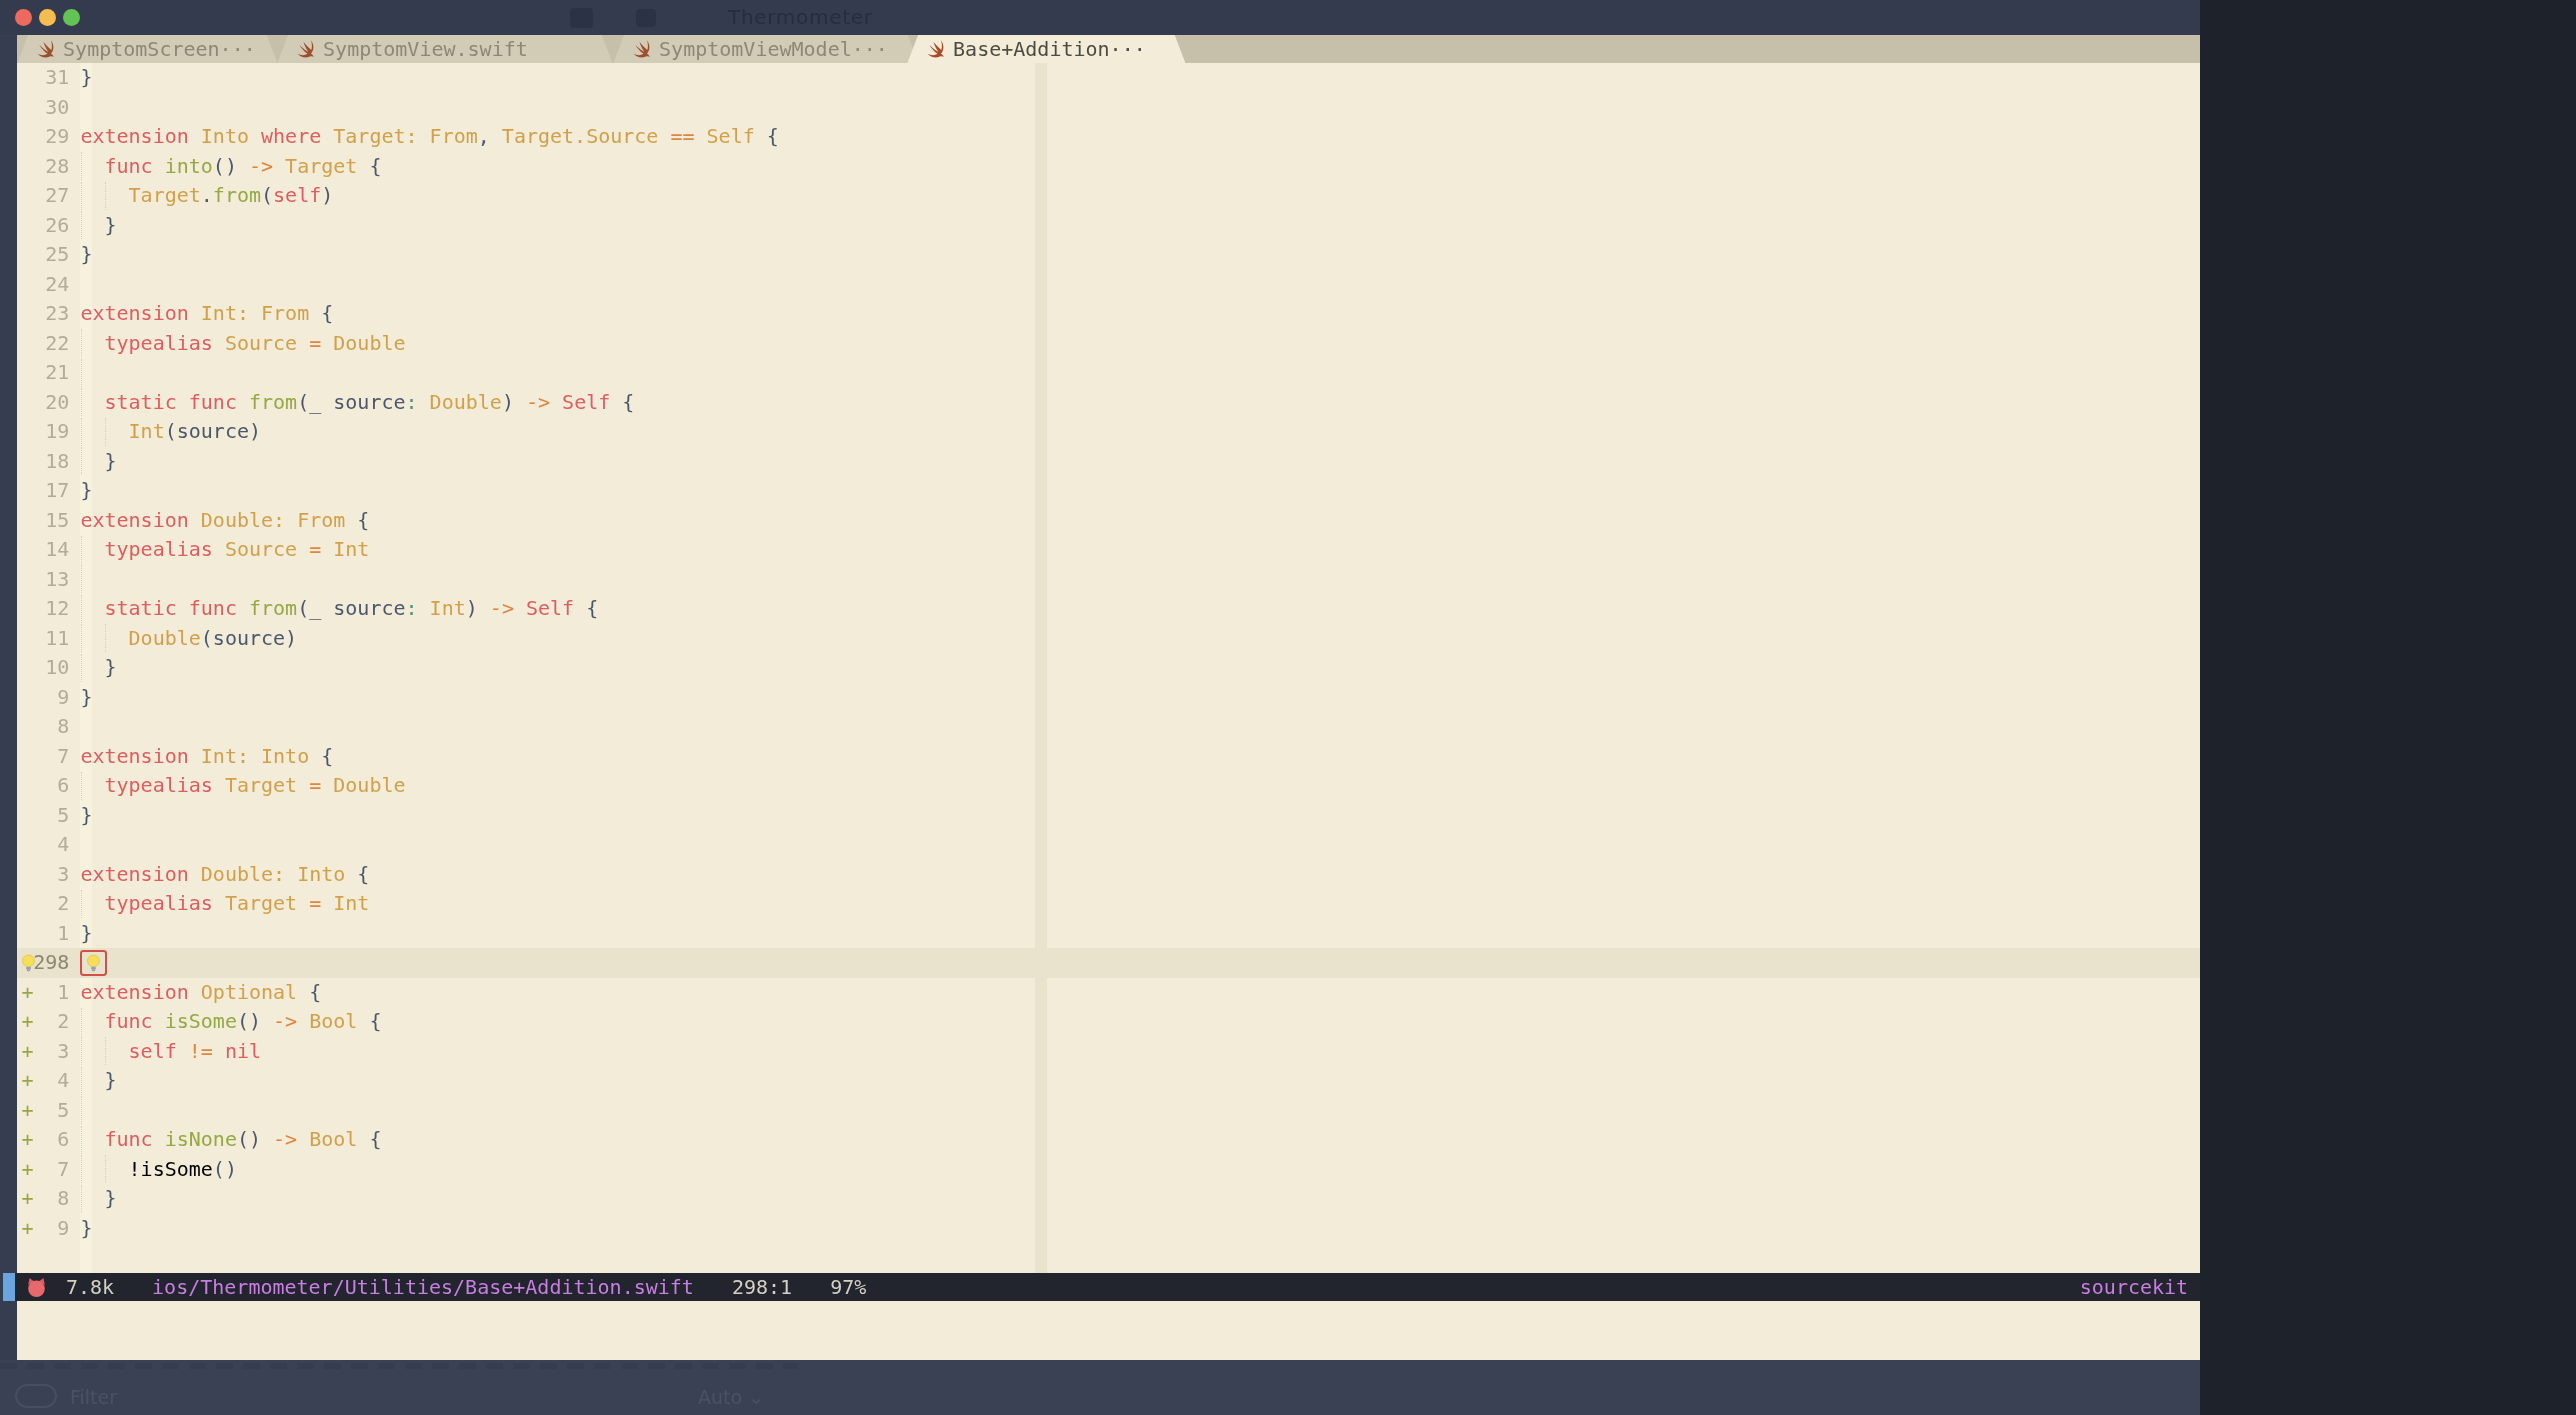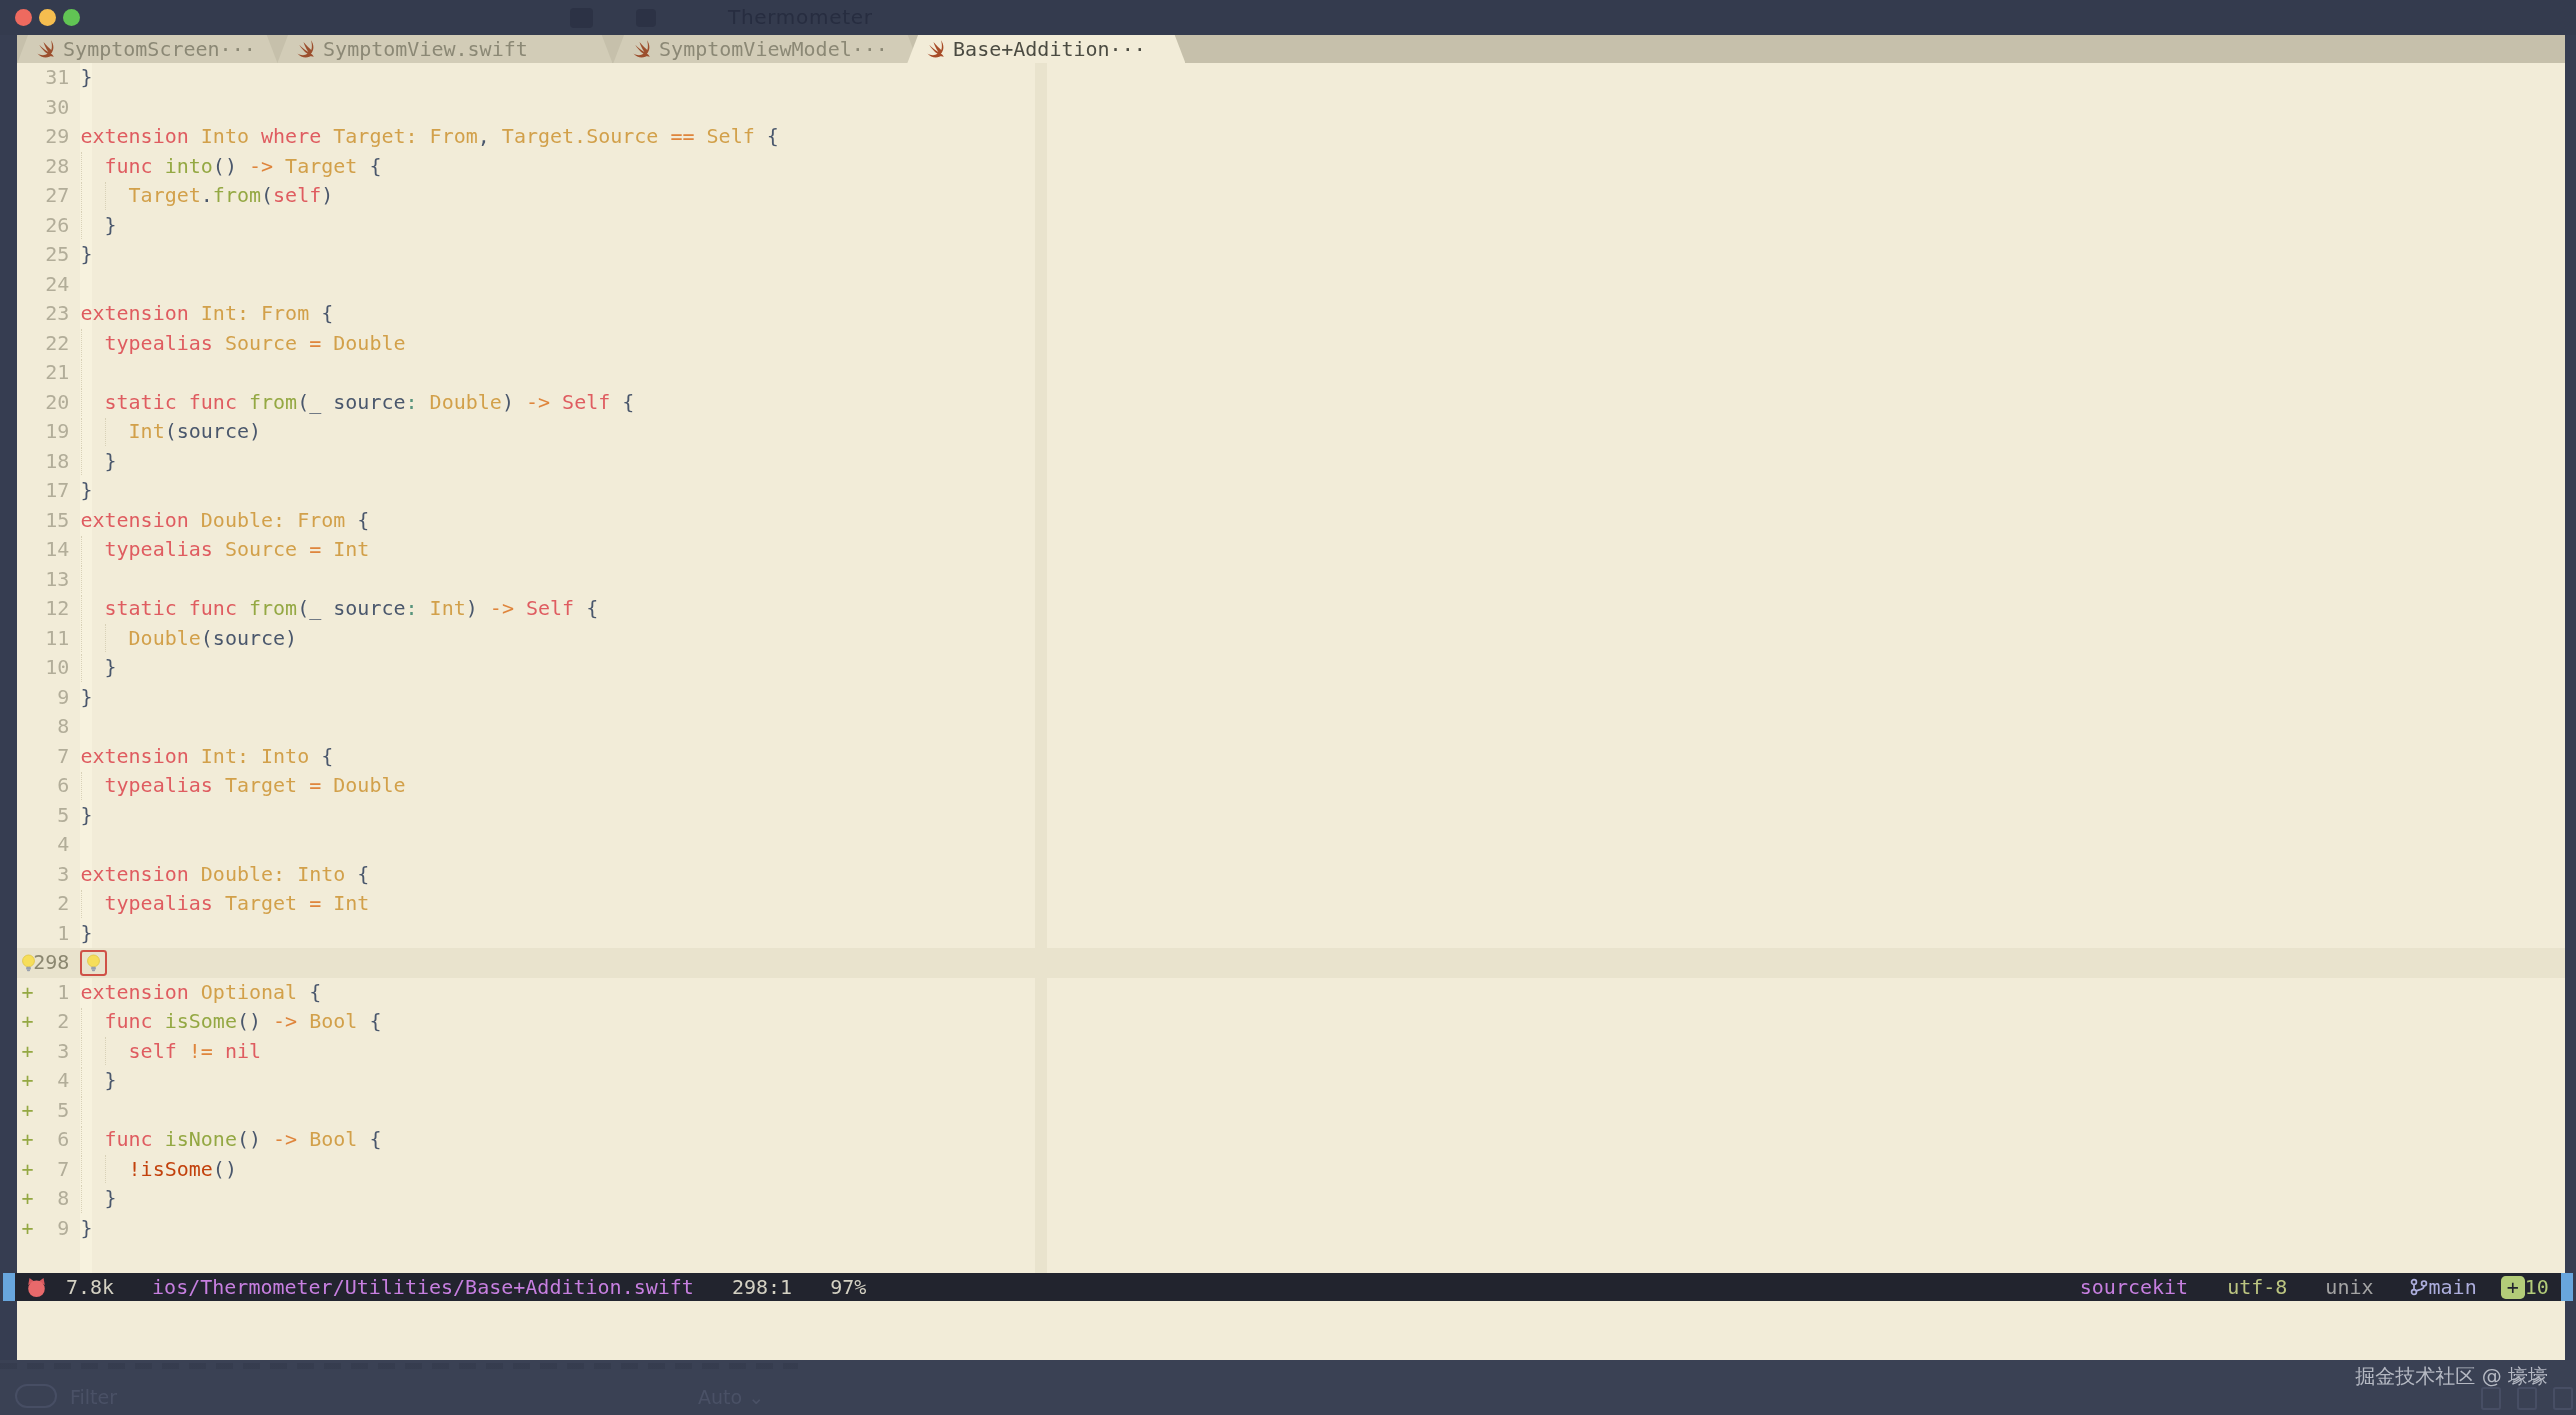--- a/index.html
+++ b/index.html
@@ -1,18 +1,18 @@
 <!DOCTYPE html>
 <html style="font-size:10.7px"><head>
 <meta charset="utf-8">
 <style>
   * { margin:0; padding:0; box-sizing:border-box; }
   html,body { background:#1e222b; }
   .stage {
-    position:relative; width:2576px; height:1415px; overflow:hidden;
+    position:relative; width:2200px; height:1415px; overflow:hidden;
     background:#363d51;
     font-family:"DejaVu Sans Mono", monospace;
   }
   
   .titlebar { position:absolute; left:0; top:0; width:2576px; height:35px; background:#343b4e; }
   .tl { position:absolute; top:8.7px; width:17.4px; height:17.4px; border-radius:50%; }
   .tl.r { left:14.8px;  background:#ee6a5f; }
   .tl.y { left:39px;  background:#f5bd4f; }
   .tl.g { left:63px;  background:#61c454; }
   .ghost-title { position:absolute; left:728px; top:5.4px; font-size:20px; color:#272d40; letter-spacing:0.7px; font-family:"DejaVu Sans", sans-serif; }
@@ -147,21 +147,21 @@
               <circle cx="12" cy="10" r="7.5" fill="#f6de5a" stroke="#e0c53e" stroke-width="1"></circle>
               <rect x="9" y="17.5" width="6" height="3.5" rx="1.5" fill="#98a0ae"></rect>
               <rect x="10" y="21.2" width="4" height="2" rx="1" fill="#98a0ae"></rect>
             </svg></span></div>
         <div class="row"><span class="sign">+</span><span class="num">1</span><span class="code"><span style="color: rgb(223, 92, 96);">extension</span><span style="color: rgb(210, 160, 74);"> Optional</span><span style="color: rgb(74, 87, 108);"> {</span></span></div>
         <div class="row"><span class="sign">+</span><span class="num">2</span><span class="guide" style="left: 64px;"></span><span class="code"><span style="color: rgb(223, 92, 96);">  func</span><span style="color: rgb(148, 168, 67);"> isSome</span><span style="color: rgb(74, 87, 108);">()</span><span style="color: rgb(223, 133, 60);"> -&gt;</span><span style="color: rgb(210, 160, 74);"> Bool</span><span style="color: rgb(74, 87, 108);"> {</span></span></div>
         <div class="row"><span class="sign">+</span><span class="num">3</span><span class="guide" style="left: 64px;"></span><span class="guide" style="left: 88px;"></span><span class="code"><span style="color: rgb(223, 92, 96);">    self</span><span style="color: rgb(223, 133, 60);"> !=</span><span style="color: rgb(223, 92, 96);"> nil</span></span></div>
         <div class="row"><span class="sign">+</span><span class="num">4</span><span class="guide" style="left: 64px;"></span><span class="code"><span style="color: rgb(74, 87, 108);">  }</span></span></div>
         <div class="row"><span class="sign">+</span><span class="num">5</span><span class="guide" style="left: 64px;"></span><span class="code"></span></div>
         <div class="row"><span class="sign">+</span><span class="num">6</span><span class="guide" style="left: 64px;"></span><span class="code"><span style="color: rgb(223, 92, 96);">  func</span><span style="color: rgb(148, 168, 67);"> isNone</span><span style="color: rgb(74, 87, 108);">()</span><span style="color: rgb(223, 133, 60);"> -&gt;</span><span style="color: rgb(210, 160, 74);"> Bool</span><span style="color: rgb(74, 87, 108);"> {</span></span></div>
-        <div class="row"><span class="sign">+</span><span class="num">7</span><span class="guide" style="left: 64px;"></span><span class="guide" style="left: 88px;"></span><span class="code"><span style="color: #c2410c;">    !isSome</span><span style="color: rgb(74, 87, 108);">()</span></span></div>
+        <div class="row"><span class="sign">+</span><span class="num">7</span><span class="guide" style="left: 64px;"></span><span class="guide" style="left: 88px;"></span><span class="code"><span style="color: #000000;">    !isSome</span><span style="color: rgb(74, 87, 108);">()</span></span></div>
         <div class="row"><span class="sign">+</span><span class="num">8</span><span class="guide" style="left: 64px;"></span><span class="code"><span style="color: rgb(74, 87, 108);">  }</span></span></div>
         <div class="row"><span class="sign">+</span><span class="num">9</span><span class="code"><span style="color: rgb(74, 87, 108);">}</span></span></div>
       </div>
   </div>
 
   <div class="edge" style="left:0;top:35px;width:17.4px;height:1326px;"></div>
   <div class="edge" style="left:2565px;top:35px;width:10.7px;height:1326px;"></div>
 
   <div class="statusblue" style="left:2.7px;"></div>
   <div class="statusblue" style="left:2561px;"></div>

